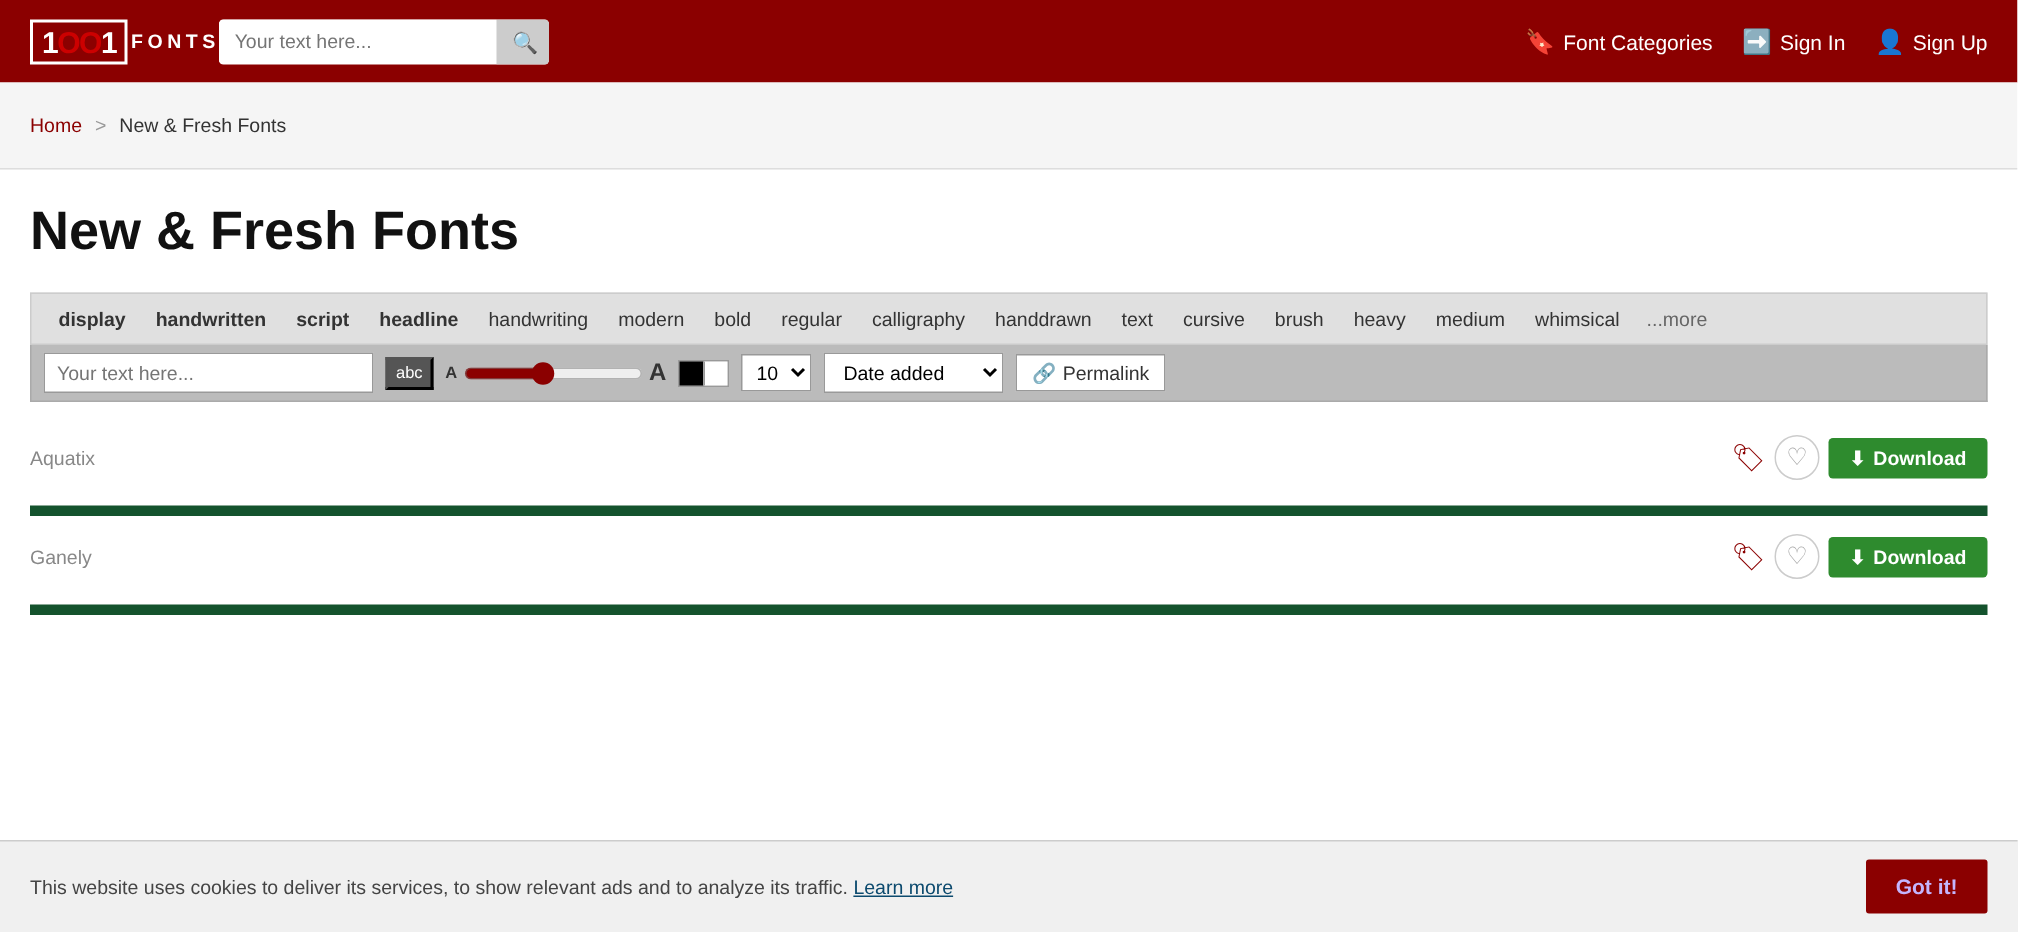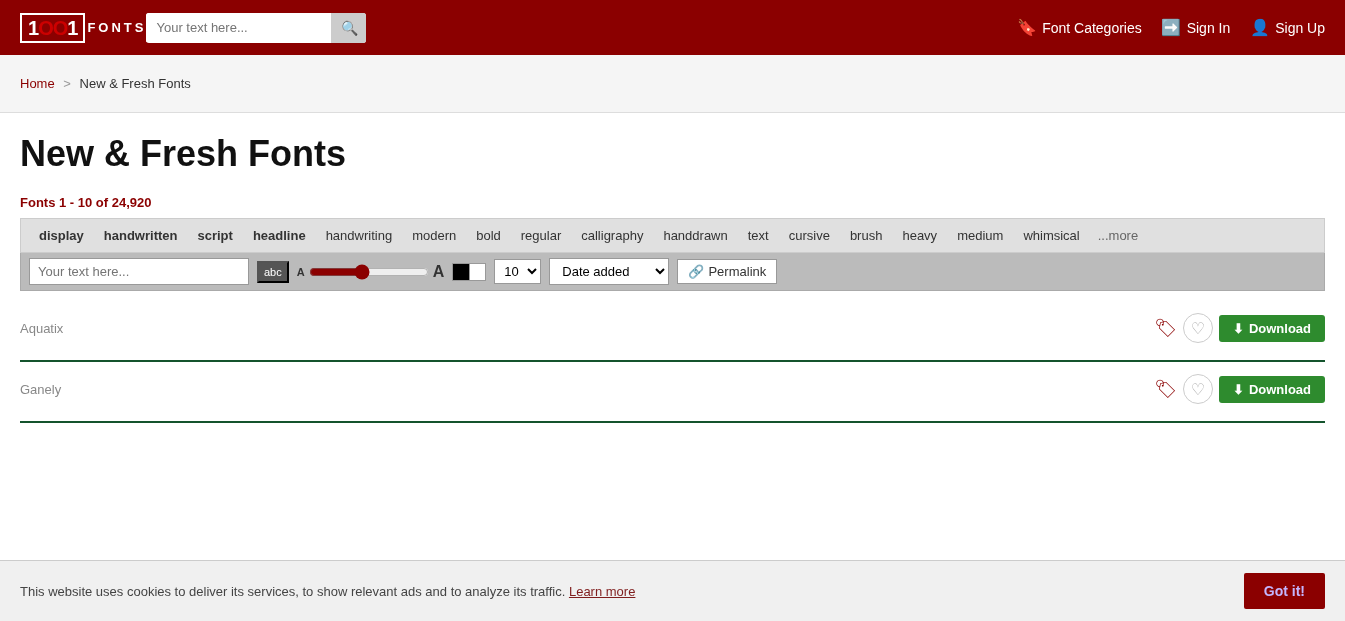--- a/index.html
+++ b/index.html
@@ -176,21 +176,21 @@
       display: flex;
       align-items: center;
       gap: 4px;
       color: #333;
     }
 
     
     .font-list { margin-top: 10px; }
     .font-entry {
       padding: 12px 0;
-      border-bottom: 2px solid #14532d;
+      border-bottom: 7px solid #14532d;
     }
     .font-entry-header {
       display: flex;
       align-items: center;
       justify-content: space-between;
       margin-bottom: 5px;
     }
     .font-name {
       font-size: 13px;
       color: #888;
@@ -248,21 +248,21 @@
       right: 0;
       background: #f0f0f0;
       border-top: 1px solid #ccc;
       padding: 12px 20px;
       display: flex;
       align-items: center;
       justify-content: space-between;
       font-size: 13px;
       color: #444;
     }
-    .cookie-text a { color: #7f1d1d; }
+    .cookie-text a { color: #0c4a6e; }
     .got-it-btn {
       background: #8b0000;
       color: #c4b5fd;
       border: none;
       padding: 10px 20px;
       font-size: 14px;
       font-weight: bold;
       cursor: pointer;
       border-radius: 2px;
     }
@@ -300,21 +300,20 @@
 </header>
 
 <div class="breadcrumb">
   <a href="#">Home</a>
   <span class="sep">&gt;</span>
   <span>New &amp; Fresh Fonts</span>
 </div>
 
 <div class="main">
   <h1 class="page-title">New &amp; Fresh Fonts</h1>
-  <div class="fonts-count">Fonts 1 - 10 of 24,920</div>
 
   <div class="filter-bar" id="filter-bar">
   <a href="#" class="filter-tag bold-tag">display</a>
       <a href="#" class="filter-tag bold-tag">handwritten</a>
       <a href="#" class="filter-tag bold-tag">script</a>
       <a href="#" class="filter-tag bold-tag">headline</a>
       <a href="#" class="filter-tag">handwriting</a>
       <a href="#" class="filter-tag">modern</a>
       <a href="#" class="filter-tag">bold</a>
       <a href="#" class="filter-tag">regular</a>

